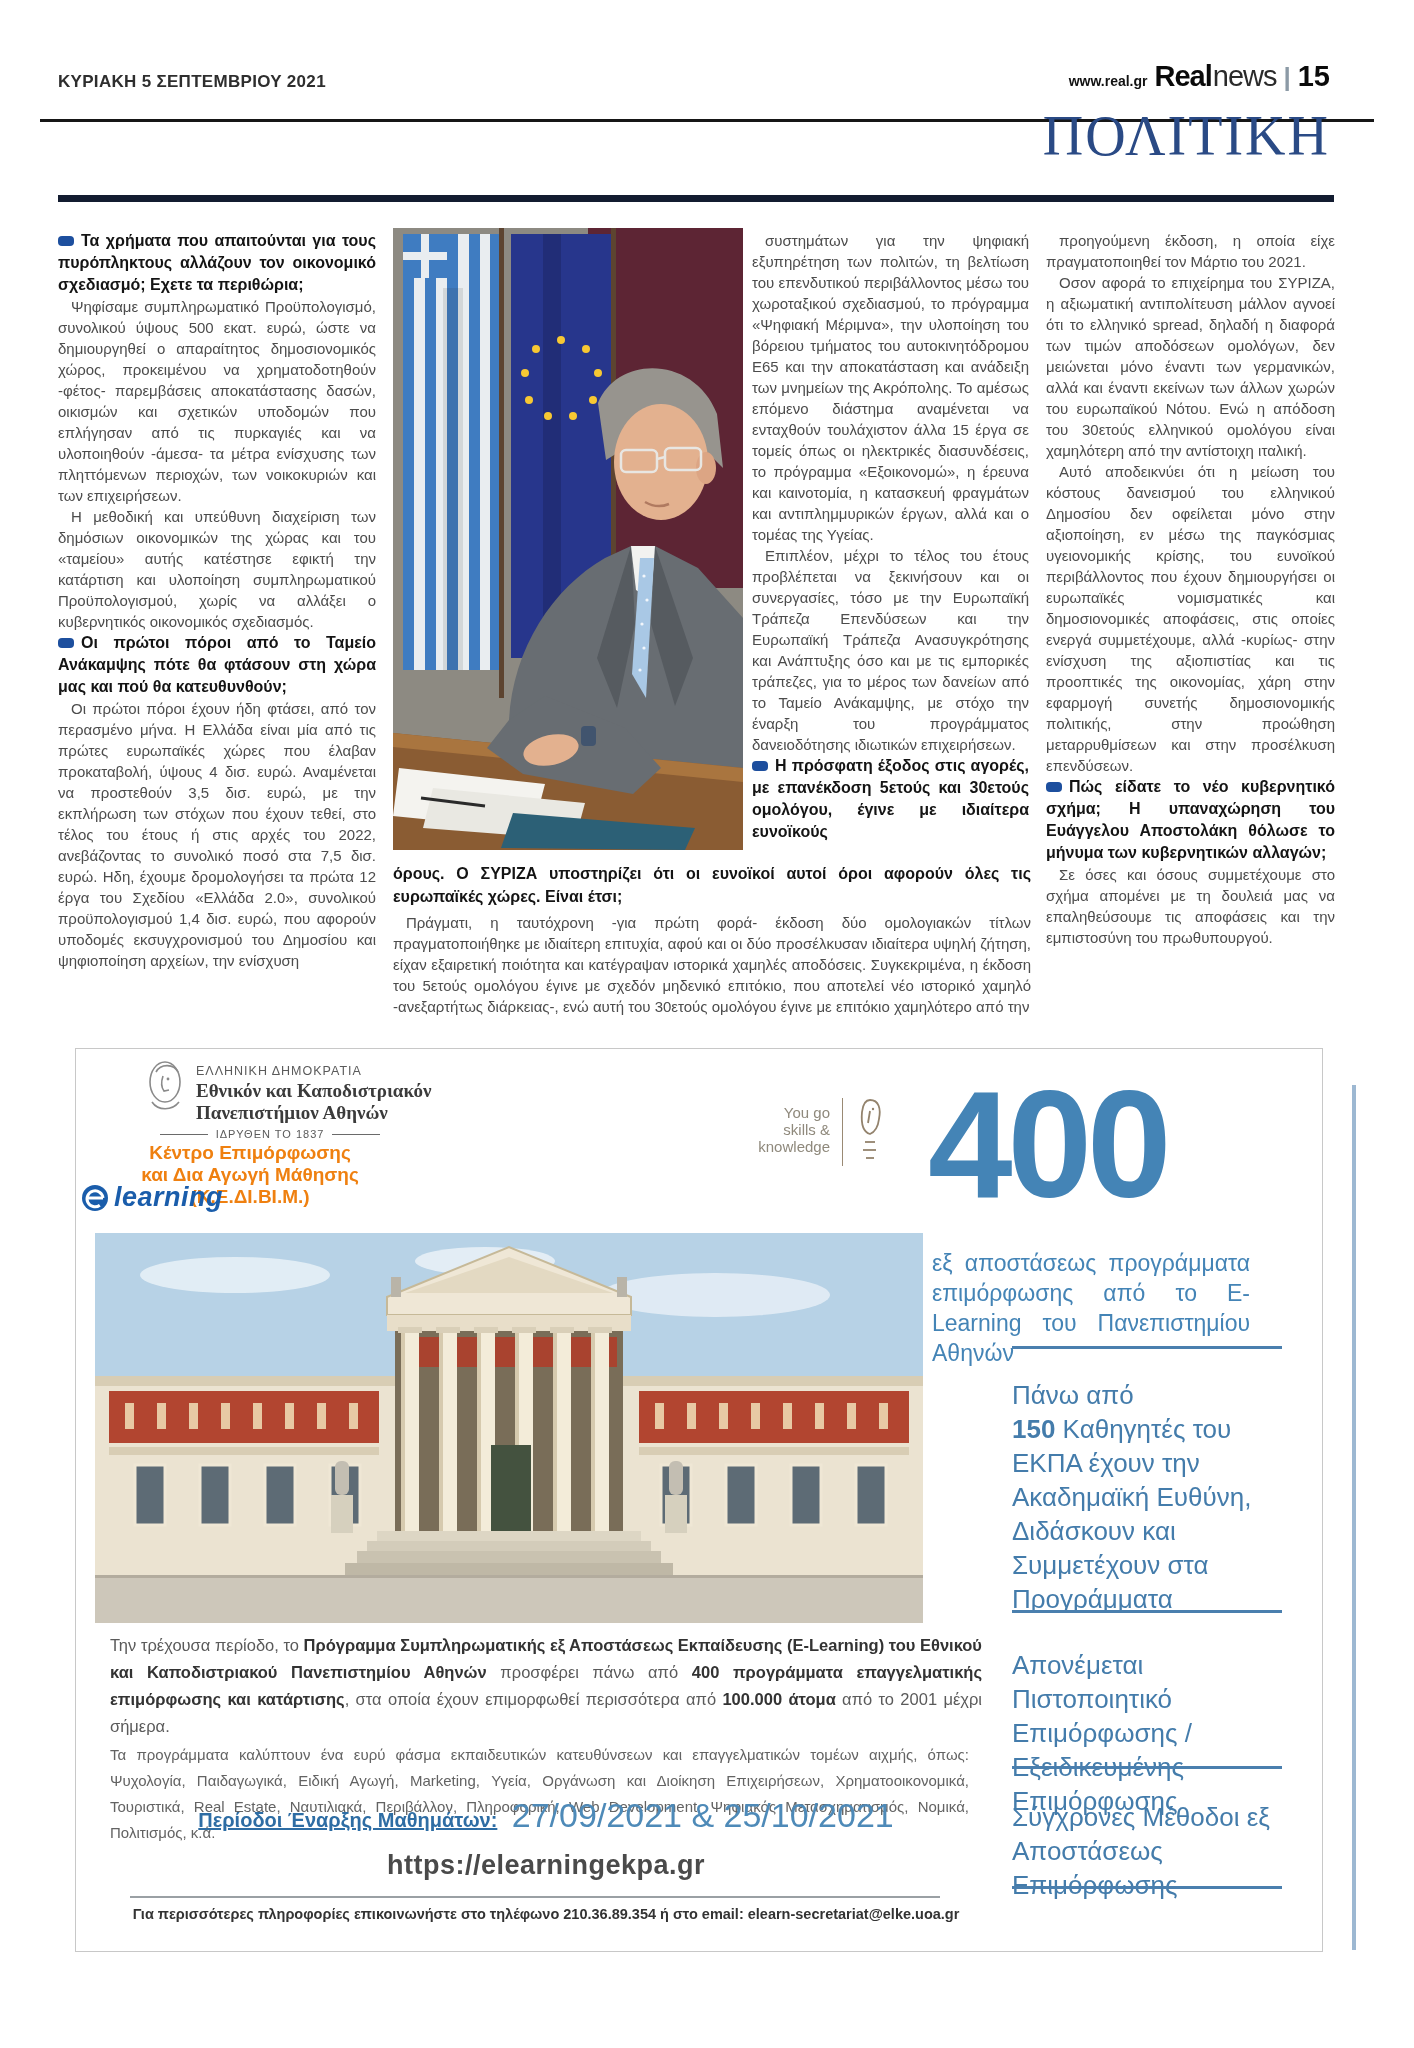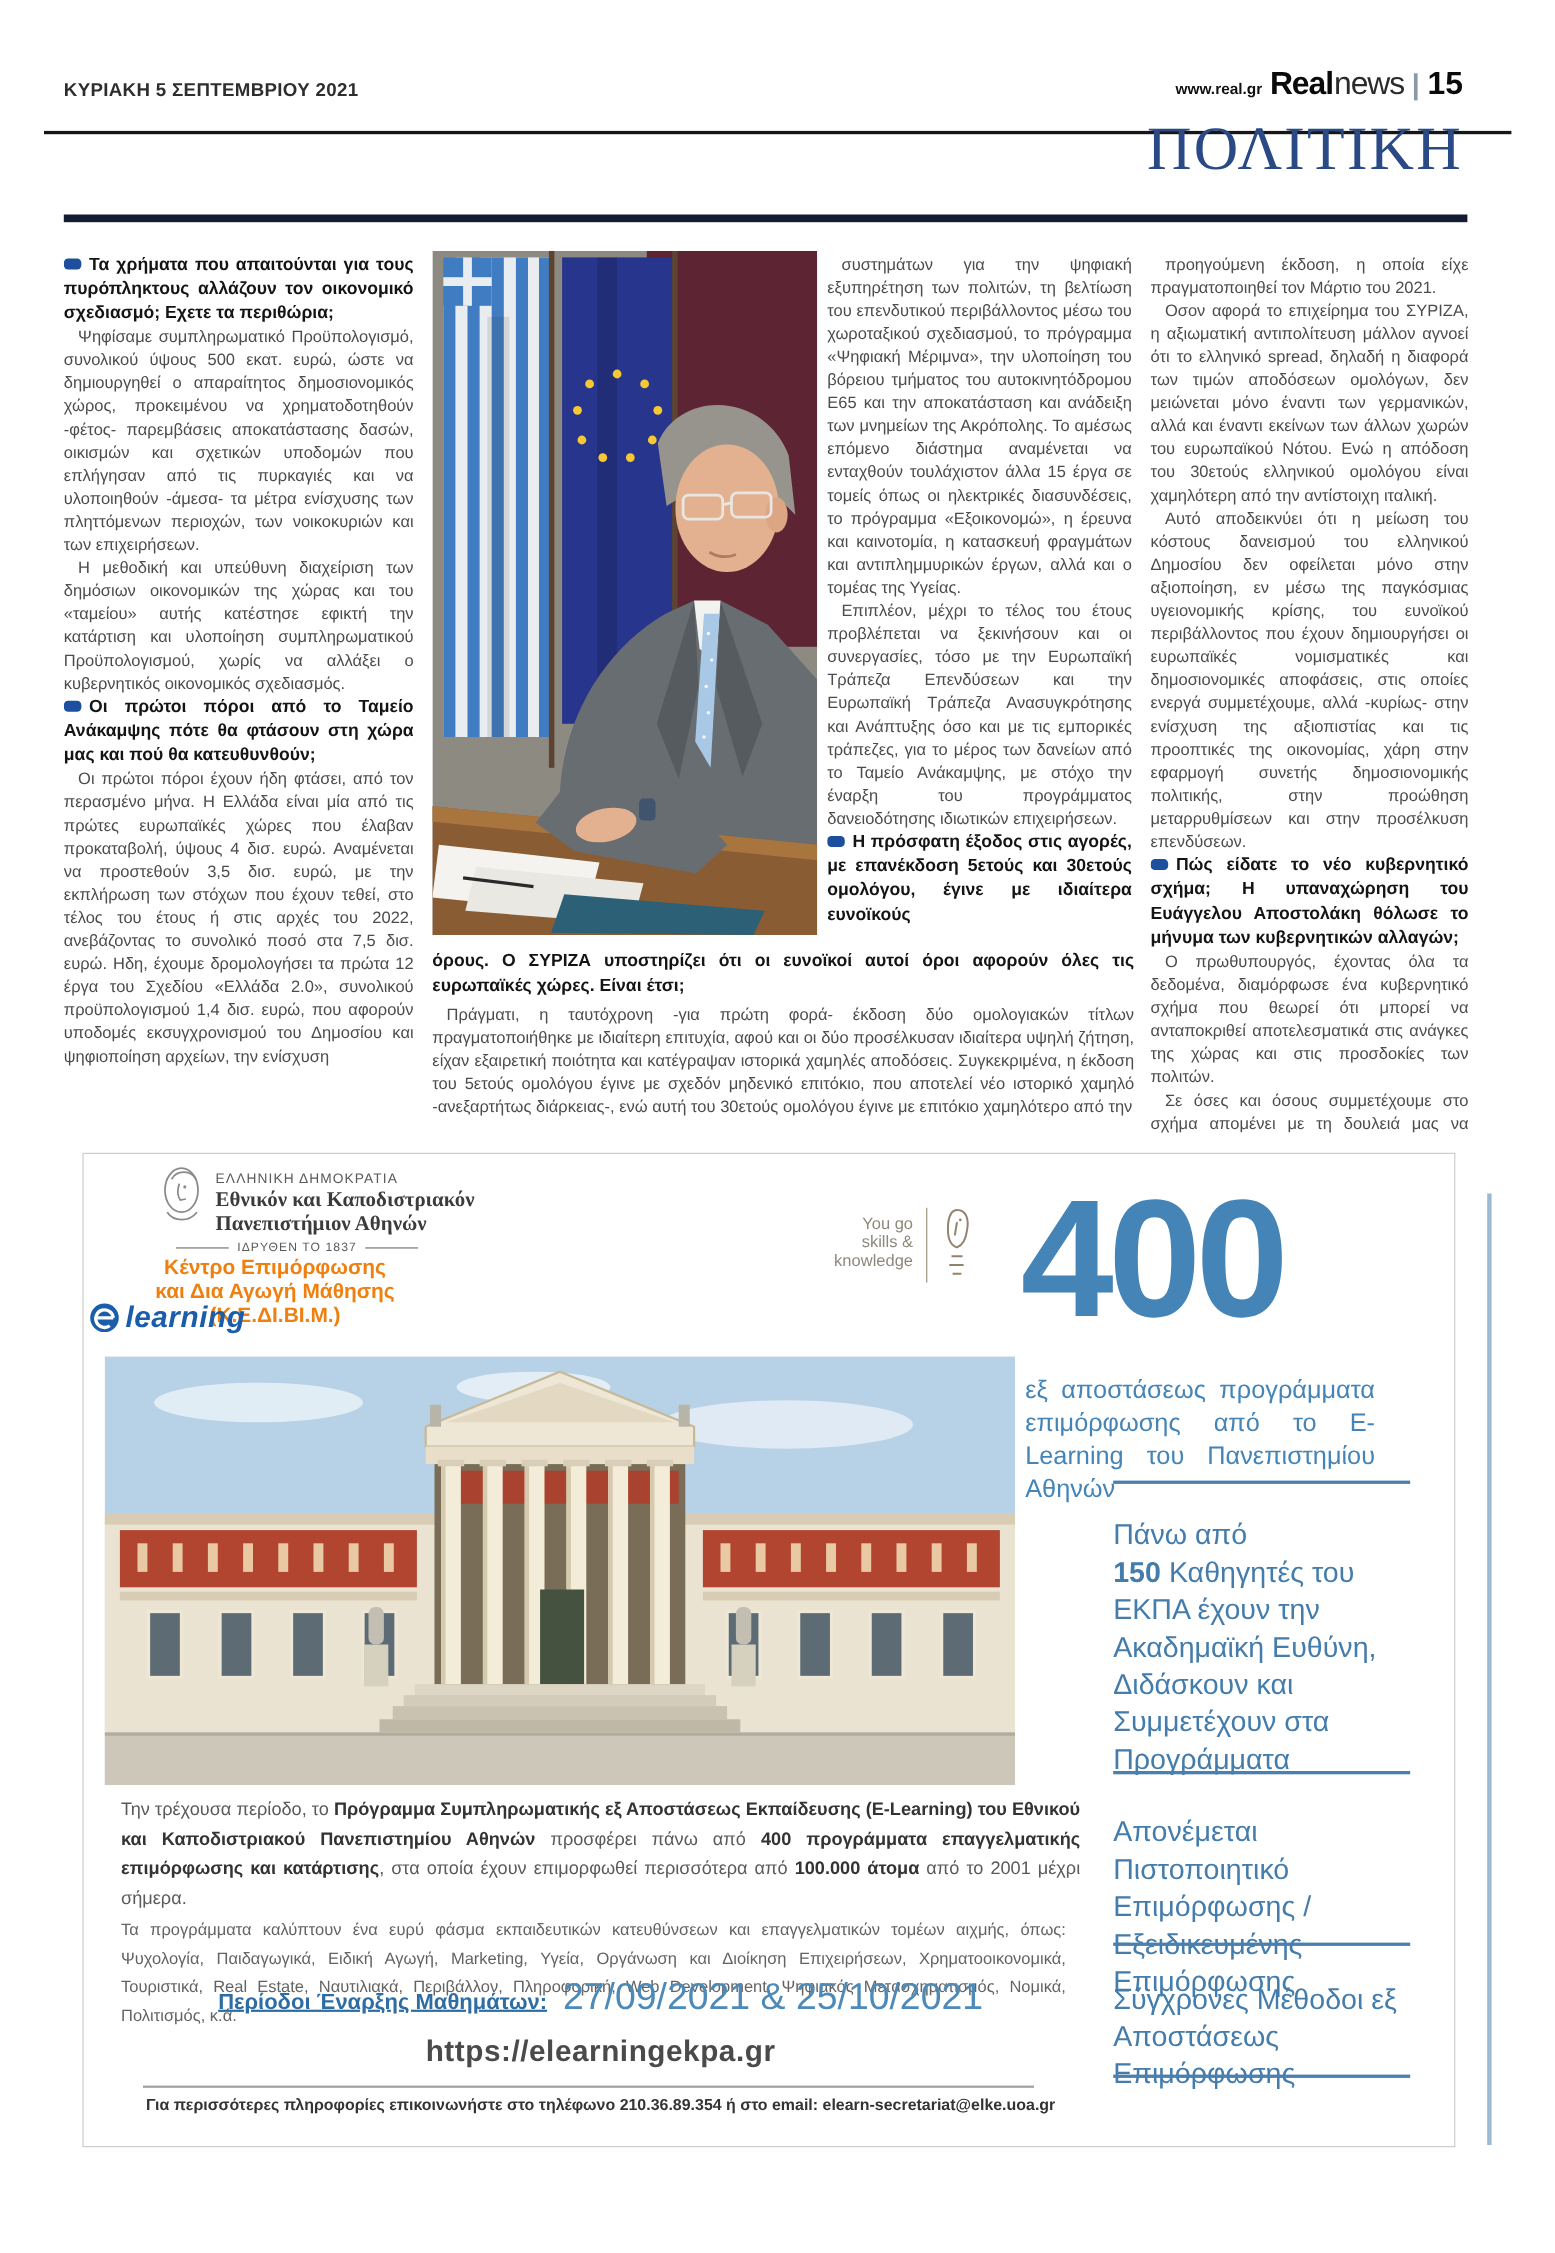--- a/index.html
+++ b/index.html
@@ -170,21 +170,20 @@
     <p class="ans">συστημάτων για την ψηφιακή εξυπηρέτηση των πολιτών, τη βελτίωση του επενδυτικού περιβάλλοντος μέσω του χωροταξικού σχεδιασμού, το πρόγραμμα «Ψηφιακή Μέριμνα», την υλοποίηση του βόρειου τμήματος του αυτοκινητόδρομου Ε65 και την αποκατάσταση και ανάδειξη των μνημείων της Ακρόπολης. Το αμέσως επόμενο διάστημα αναμένεται να ενταχθούν τουλάχιστον άλλα 15 έργα σε τομείς όπως οι ηλεκτρικές διασυνδέσεις, το πρόγραμμα «Εξοικονομώ», η έρευνα και καινοτομία, η κατασκευή φραγμάτων και αντιπλημμυρικών έργων, αλλά και ο τομέας της Υγείας.</p>
     <p class="ans">Επιπλέον, μέχρι το τέλος του έτους προβλέπεται να ξεκινήσουν και οι συνεργασίες, τόσο με την Ευρωπαϊκή Τράπεζα Επενδύσεων και την Ευρωπαϊκή Τράπεζα Ανασυγκρότησης και Ανάπτυξης όσο και με τις εμπορικές τράπεζες, για το μέρος των δανείων από το Ταμείο Ανάκαμψης, με στόχο την έναρξη του προγράμματος δανειοδότησης ιδιωτικών επιχειρήσεων.</p>
     <p class="q"><span class="bullet"></span><span>Η πρόσφατη έξοδος στις αγορές, με επανέκδοση 5ετούς και 30ετούς ομολόγου, έγινε με ιδιαίτερα ευνοϊκούς</span></p>
   </div>
 
   <div class="abs col c3">
     <p class="ans">προηγούμενη έκδοση, η οποία είχε πραγματοποιηθεί τον Μάρτιο του 2021.</p>
     <p class="ans">Οσον αφορά το επιχείρημα του ΣΥΡΙΖΑ, η αξιωματική αντιπολίτευση μάλλον αγνοεί ότι το ελληνικό spread, δηλαδή η διαφορά των τιμών αποδόσεων ομολόγων, δεν μειώνεται μόνο έναντι των γερμανικών, αλλά και έναντι εκείνων των άλλων χωρών του ευρωπαϊκού Νότου. Ενώ η απόδοση του 30ετούς ελληνικού ομολόγου είναι χαμηλότερη από την αντίστοιχη ιταλική.</p>
     <p class="ans">Αυτό αποδεικνύει ότι η μείωση του κόστους δανεισμού του ελληνικού Δημοσίου δεν οφείλεται μόνο στην αξιοποίηση, εν μέσω της παγκόσμιας υγειονομικής κρίσης, του ευνοϊκού περιβάλλοντος που έχουν δημιουργήσει οι ευρωπαϊκές νομισματικές και δημοσιονομικές αποφάσεις, στις οποίες ενεργά συμμετέχουμε, αλλά -κυρίως- στην ενίσχυση της αξιοπιστίας και τις προοπτικές της οικονομίας, χάρη στην εφαρμογή συνετής δημοσιονομικής πολιτικής, στην προώθηση μεταρρυθμίσεων και στην προσέλκυση επενδύσεων.</p>
     <p class="q"><span class="bullet"></span><span>Πώς είδατε το νέο κυβερνητικό σχήμα; Η υπαναχώρηση του Ευάγγελου Αποστολάκη θόλωσε το μήνυμα των κυβερνητικών αλλαγών;</span></p>
-    <p class="ans">Ο πρωθυπουργός, έχοντας όλα τα δεδομένα, διαμόρφωσε ένα κυβερνητικό σχήμα που θεωρεί ότι μπορεί να ανταποκριθεί αποτελεσματικά στις ανάγκες της χώρας και στις προσδοκίες των πολιτών.</p>
     <p class="ans">Σε όσες και όσους συμμετέχουμε στο σχήμα απομένει με τη δουλειά μας να επαληθεύσουμε τις αποφάσεις και την εμπιστοσύνη του πρωθυπουργού.</p>
   </div>
 
   <div class="abs wideq">όρους. Ο ΣΥΡΙΖΑ υποστηρίζει ότι οι ευνοϊκοί αυτοί όροι αφορούν όλες τις ευρωπαϊκές χώρες. Είναι έτσι;</div>
   <div class="abs col widea">
     <p class="ans">Πράγματι, η ταυτόχρονη -για πρώτη φορά- έκδοση δύο ομολογιακών τίτλων πραγματοποιήθηκε με ιδιαίτερη επιτυχία, αφού και οι δύο προσέλκυσαν ιδιαίτερα υψηλή ζήτηση, είχαν εξαιρετική ποιότητα και κατέγραψαν ιστορικά χαμηλές αποδόσεις. Συγκεκριμένα, η έκδοση του 5ετούς ομολόγου έγινε με σχεδόν μηδενικό επιτόκιο, που αποτελεί νέο ιστορικό χαμηλό -ανεξαρτήτως διάρκειας-, ενώ αυτή του 30ετούς ομολόγου έγινε με επιτόκιο χαμηλότερο από την</p>
   </div>
 
   <div class="abs ad-box"></div>
   <div class="abs side-strip"></div>

